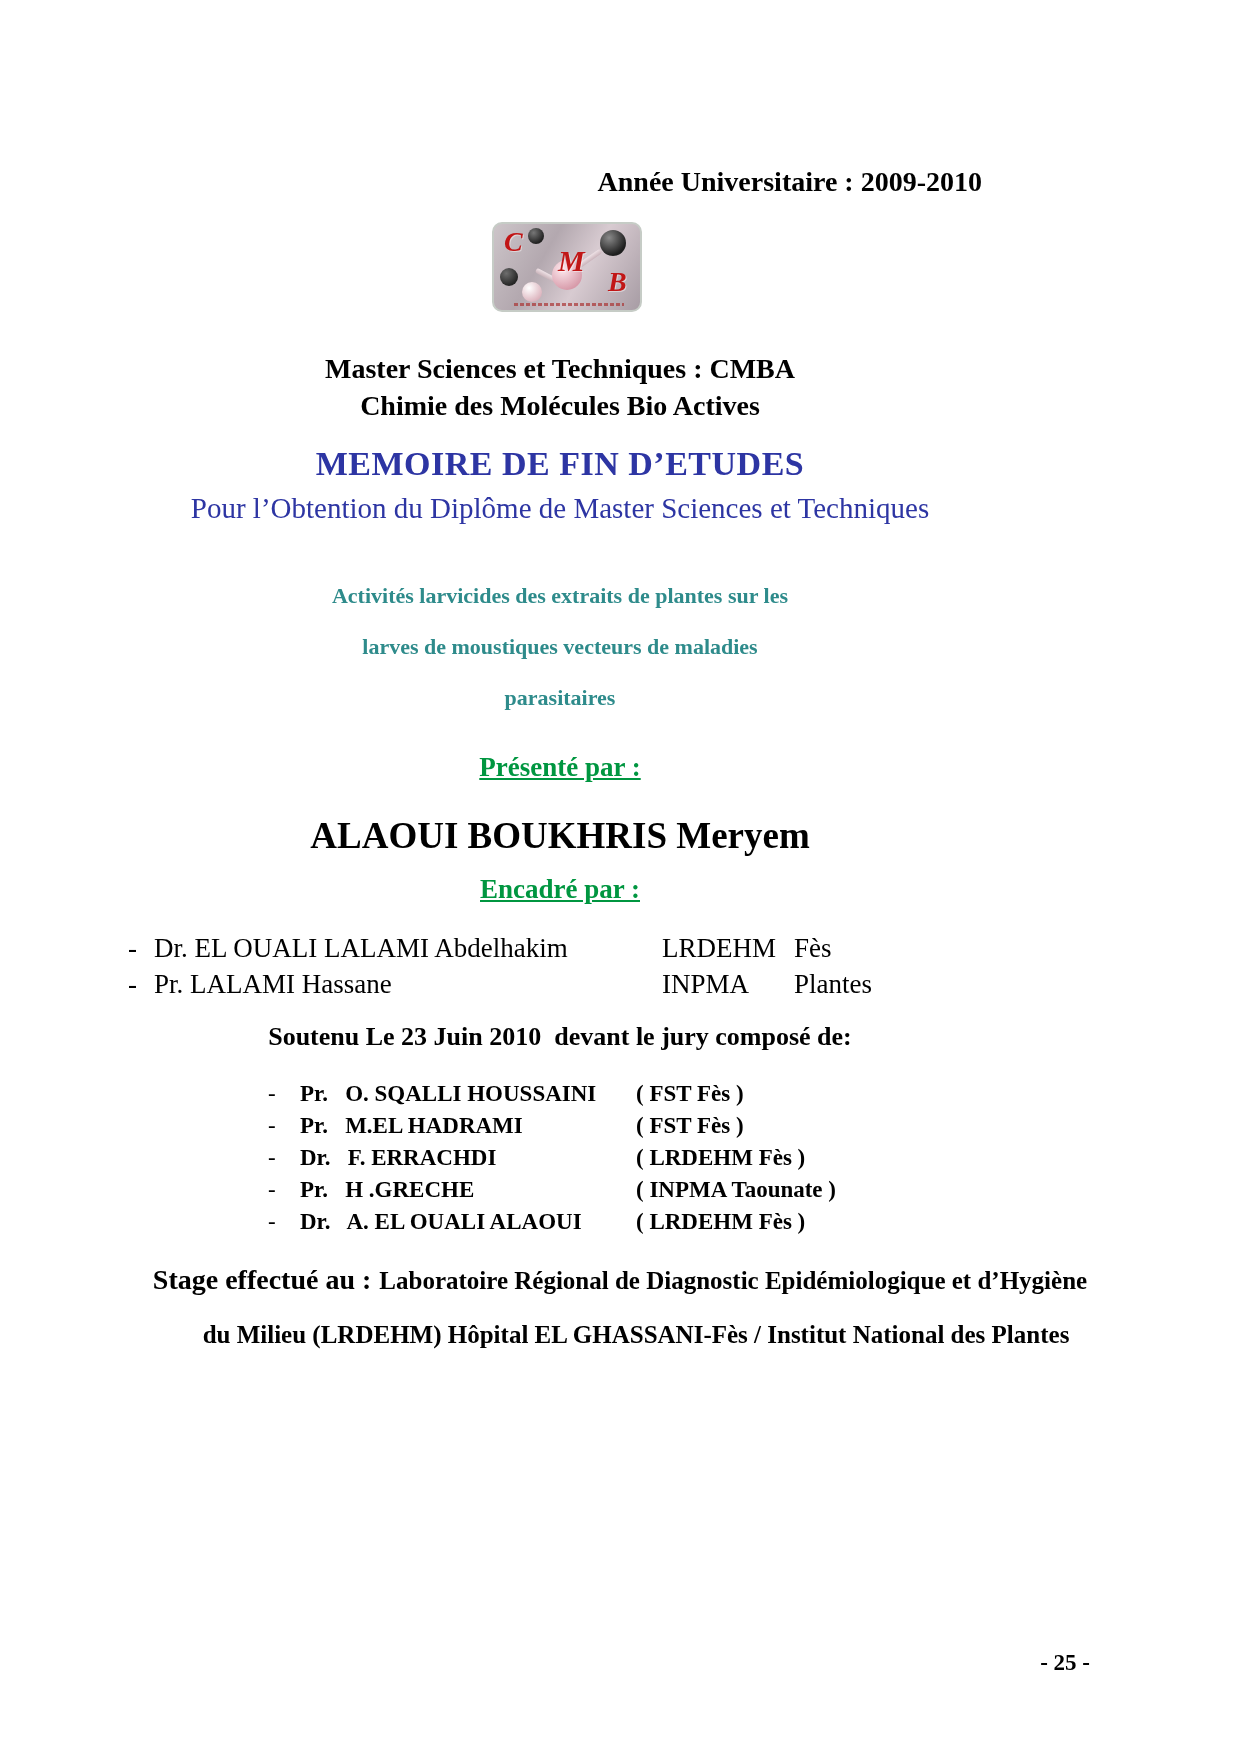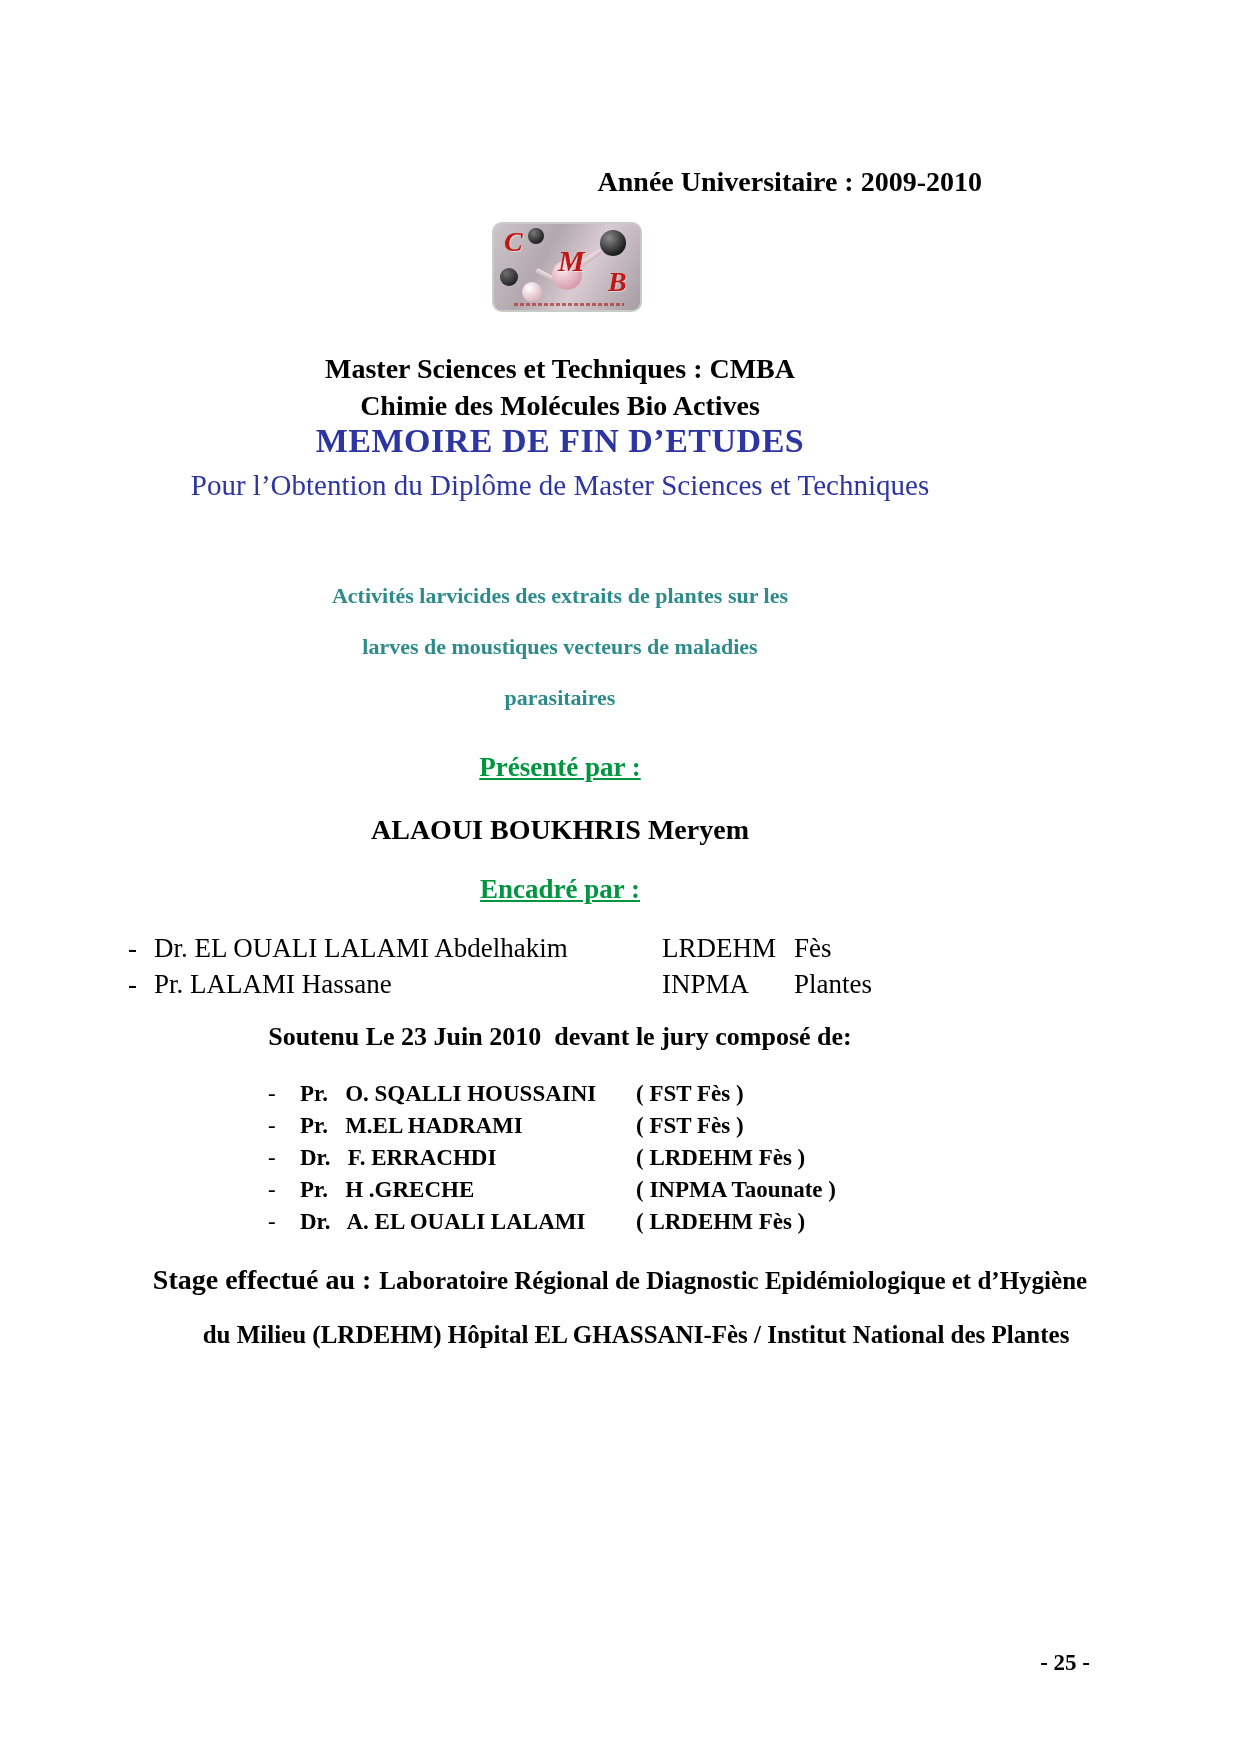--- a/index.html
+++ b/index.html
@@ -73,35 +73,35 @@
     width: 110px; height: 3px;
     background: repeating-linear-gradient(90deg, #a33 0 4px, transparent 4px 6px);
     opacity: .7;
   }
 
   
   .centered { position: absolute; left: 60px; width: 1000px; text-align: center; }
 
   .program { top: 350px; font-size: 28px; font-weight: bold; line-height: 37px; }
 
-  .memoire { top: 422px; }
+  .memoire { top: 445px; }
   .memoire-title { font-size: 34px; font-weight: bold; color: var(--blue); letter-spacing: .5px; }
   .memoire-sub { font-size: 29px; color: var(--blue); margin-top: 9px; }
 
   .thesis-title { top: 570px; font-size: 22px; font-weight: bold; color: var(--teal); line-height: 51px; }
 
   .presente { top: 752px; }
   .encadre  { top: 874px; }
   .section-label {
     font-size: 27px;
     font-weight: bold;
     color: var(--green);
     text-decoration: underline;
   }
-  .candidate { top: 814px; font-size: 28px; font-weight: bold; }
+  .candidate { top: 814px; font-size: 37px; font-weight: bold; }
 
   
   .supervisors { position: absolute; top: 930px; left: 128px; font-size: 27px; line-height: 36px; }
   .sup-row { display: flex; }
   .sup-dash { width: 26px; }
   .sup-name { width: 508px; }
   .sup-inst { width: 132px; }
 
   .soutenu { top: 1022px; font-size: 26px; font-weight: bold; white-space: pre-wrap; }
 
@@ -200,21 +200,21 @@
       <span class="jury-name">Dr.   F. ERRACHDI</span>
       <span class="jury-aff">( LRDEHM Fès )</span>
     </div>
     <div class="jury-row">
       <span class="jury-dash">-</span>
       <span class="jury-name">Pr.   H .GRECHE</span>
       <span class="jury-aff">( INPMA Taounate )</span>
     </div>
     <div class="jury-row">
       <span class="jury-dash">-</span>
-      <span class="jury-name">Dr.   A. EL OUALI LALAMI</span>
+      <span class="jury-name">Dr.   A. EL OUALI ALAOUI</span>
       <span class="jury-aff">( LRDEHM Fès )</span>
     </div>
   </div>
 
   <div class="stage">
     <div class="stage-line1">
       <span class="stage-label">Stage effectué au :</span><span>Laboratoire Régional de Diagnostic Epidémiologique et d’Hygiène</span>
     </div>
     <div class="stage-line">du Milieu (LRDEHM) Hôpital EL GHASSANI-Fès / Institut National des Plantes</div>
   </div>

